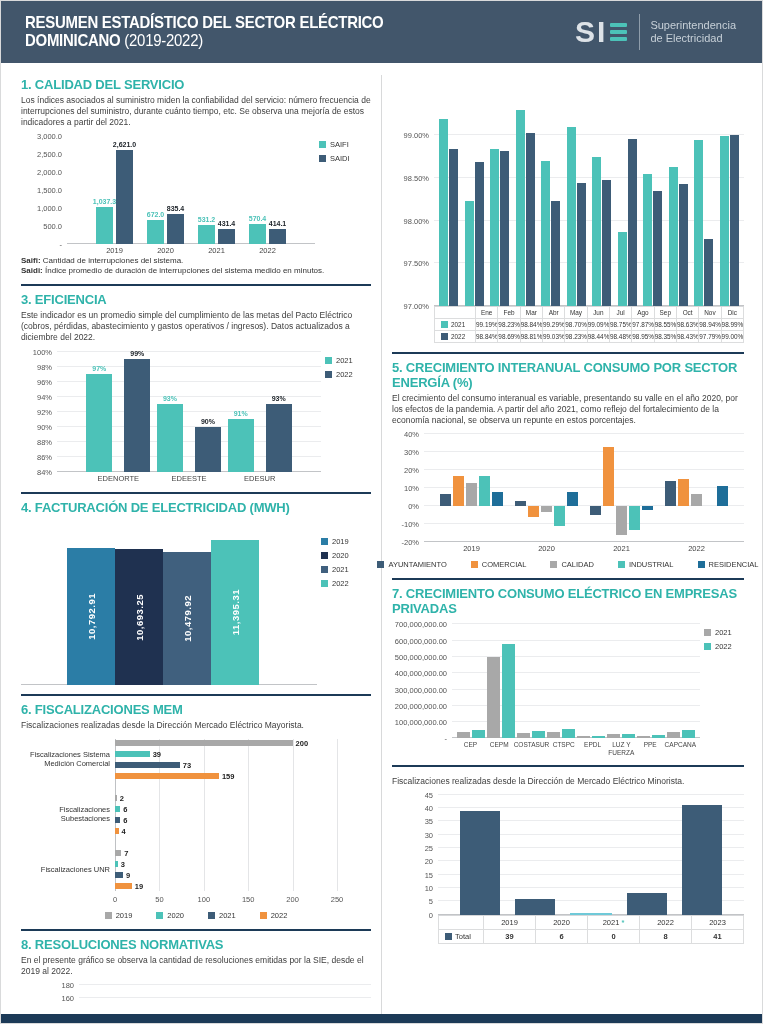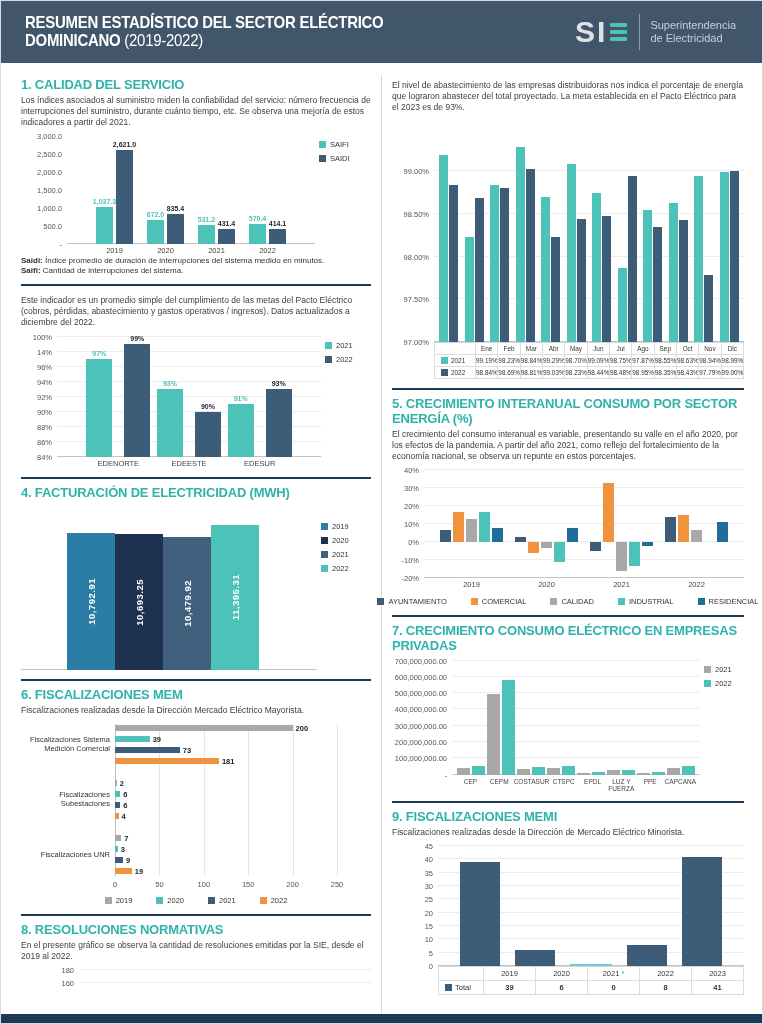--- a/index.html
+++ b/index.html
@@ -180,33 +180,34 @@
                   <span>SAIFI</span>
                 </div>
                 <div class="legend-item">
                   <span class="sw" style="background: rgb(61, 92, 119);"></span>
                   <span>SAIDI</span>
                 </div>
               </div>
             </div>
           </div>
         <div class="footnotes">
+          <p><b>Saifi:</b><span> Cantidad de interrupciones del sistema.</span></p>
           <p><b>Saidi:</b><span> Índice promedio de duración de interrupciones del sistema medido en minutos.</span></p>
-          <p><b>Saifi:</b><span> Cantidad de interrupciones del sistema.</span></p>
         </div>
         <div class="sec-divider"></div>
       </section>
 
       <section class="sec">
+        <h2 class="sec-title">3. EFICIENCIA</h2>
         <p class="sec-desc">Este indicador es un promedio simple del cumplimiento de las metas del Pacto Eléctrico (cobros, pérdidas, abastecimiento y gastos operativos / ingresos). Datos actualizados a diciembre del 2022.</p>
         <div class="chart" data-chart="2">
             <div class="crow">
               <div class="caxis" style="width: 36px; height: 120px;">
                 <div class="ctick" style="bottom: 120px;">100%</div>
-                <div class="ctick" style="bottom: 105px;">14%</div>
+                <div class="ctick" style="bottom: 105px;">98%</div>
                 <div class="ctick" style="bottom: 90px;">96%</div>
                 <div class="ctick" style="bottom: 75px;">94%</div>
                 <div class="ctick" style="bottom: 60px;">92%</div>
                 <div class="ctick" style="bottom: 45px;">90%</div>
                 <div class="ctick" style="bottom: 30px;">88%</div>
                 <div class="ctick" style="bottom: 15px;">86%</div>
                 <div class="ctick" style="bottom: 0px;">84%</div>
               </div>
               <div class="cplotwrap">
                 <div class="cplot" style="height: 120px;">
@@ -357,21 +358,21 @@
                   <div class="hline">
                     <div class="hbar" style="width: 34.632px; height: 6px; background: rgb(76, 194, 184);"></div>
                     <span class="hval">39</span>
                   </div>
                   <div class="hline">
                     <div class="hbar" style="width: 64.824px; height: 6px; background: rgb(61, 92, 119);"></div>
                     <span class="hval">73</span>
                   </div>
                   <div class="hline">
                     <div class="hbar" style="width: 103.896px; height: 6px; background: rgb(240, 146, 62);"></div>
-                    <span class="hval">181</span>
+                    <span class="hval">159</span>
                   </div>
                 </div>
               </div>
               <div class="hgroup">
                 <div class="hlab" style="width: 94px;">Fiscalizaciones Subestaciones</div>
                 <div class="hbars">
                   <div class="hline">
                     <div class="hbar" style="width: 1.776px; height: 6px; background: rgb(168, 168, 168);"></div>
                     <span class="hval">2</span>
                   </div>
@@ -472,21 +473,20 @@
               </div>
             </div>
           </div>
       </section>
     </div>
 
     <div class="col-div"></div>
 
     <div class="col">
       <section class="sec">
-        <p class="sec-desc">El nivel de abastecimiento de las empresas distribuidoras nos indica el porcentaje de energía que lograron abastecer del total proyectado. La meta establecida en el Pacto Eléctrico para el 2023 es de 93%.</p>
         <div class="chart" data-chart="1">
             <div class="crow">
               <div class="caxis" style="width: 42px; height: 205px;">
                 <div class="ctick" style="bottom: 170.833px;">99.00%</div>
                 <div class="ctick" style="bottom: 128.125px;">98.50%</div>
                 <div class="ctick" style="bottom: 85.4167px;">98.00%</div>
                 <div class="ctick" style="bottom: 42.7083px;">97.50%</div>
                 <div class="ctick" style="bottom: 0px;">97.00%</div>
               </div>
               <div class="cplotwrap">
@@ -891,21 +891,20 @@
                   <span class="sw" style="background: rgb(76, 194, 184);"></span>
                   <span>2022</span>
                 </div>
               </div>
             </div>
           </div>
         <div class="sec-divider"></div>
       </section>
 
       <section class="sec">
-        <h2 class="sec-title">9. FISCALIZACIONES MEMI</h2>
         <p class="sec-desc">Fiscalizaciones realizadas desde la Dirección de Mercado Eléctrico Minorista.</p>
         <div class="chart" data-chart="8">
             <div class="crow">
               <div class="caxis" style="width: 46px; height: 120px;">
                 <div class="ctick" style="bottom: 120px;">45</div>
                 <div class="ctick" style="bottom: 106.667px;">40</div>
                 <div class="ctick" style="bottom: 93.3333px;">35</div>
                 <div class="ctick" style="bottom: 80px;">30</div>
                 <div class="ctick" style="bottom: 66.6667px;">25</div>
                 <div class="ctick" style="bottom: 53.3333px;">20</div>

